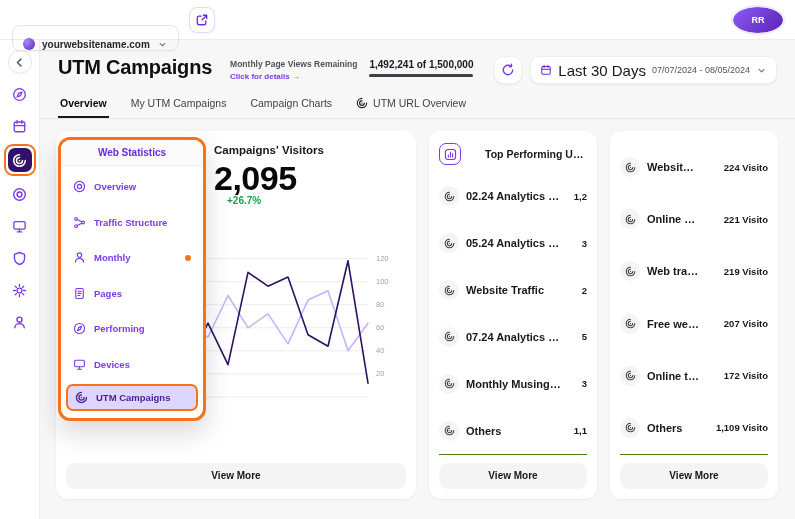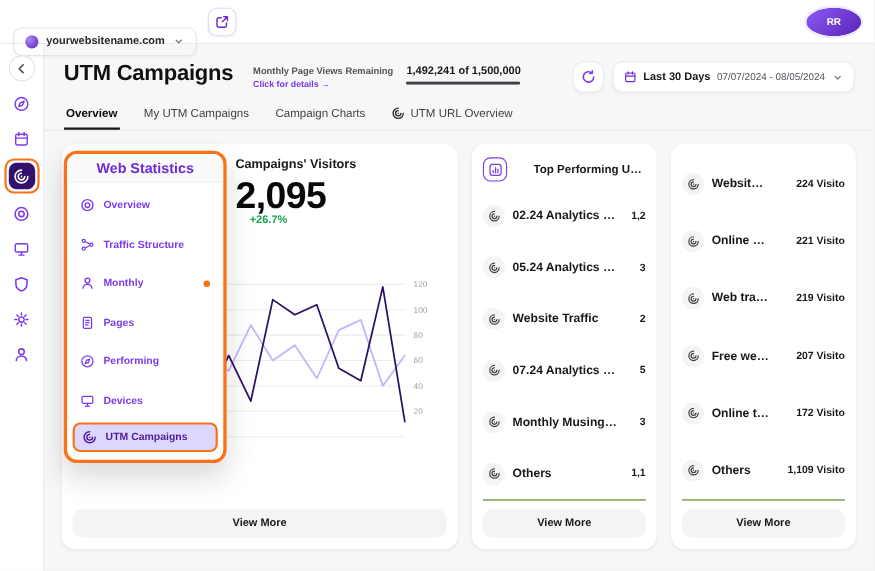--- a/index.html
+++ b/index.html
@@ -4,21 +4,21 @@
 <style>
   * { box-sizing: border-box; margin: 0; padding: 0; }
   html,body { width:795px; height:519px; font-family:"Liberation Sans",sans-serif; background:#fff; overflow:hidden; }
   body { position:relative; box-shadow: inset 0 0 0 1px #e4e4e7; }
 
   
   .ic { width:14px; height:14px; display:block; flex:0 0 auto; }
 
   
   .topbar { height:40px; display:flex; align-items:center; gap:10px; padding:0 12px; background:#fff; border-bottom:1px solid #ececf0; position:relative; z-index:6; }
-  .site-select { display:flex; align-items:center; gap:7px; height:26px; padding:0 10px; border:1px solid #e4e4e7; border-radius:8px; font-size:10px; font-weight:700; color:#27272a; box-shadow:0 1px 2px rgba(0,0,0,.04);margin-top:36px; }
+  .site-select { display:flex; align-items:flex-end; gap:7px; height:26px; padding:0 10px; border:1px solid #e4e4e7; border-radius:8px; font-size:10px; font-weight:700; color:#27272a; box-shadow:0 1px 2px rgba(0,0,0,.04);margin-top:36px; }
   .favicon { width:12px; height:12px; border-radius:50%; background:radial-gradient(circle at 32% 32%, #a78bfa, #5b21b6); }
   .site-select .chev { color:#71717a; width:11px; height:11px; }
   .ext-btn { width:26px; height:26px; border:1px solid #e0d7fb; border-radius:8px; display:flex; align-items:center; justify-content:center; color:#6d28d9; background:#fff; box-shadow:0 1px 2px rgba(0,0,0,.04); }
   .avatar { margin-left:auto; width:50px; height:26px; border-radius:50%; background:linear-gradient(135deg,#8b5cf6,#5b21b6); color:#fff; font-size:9px; font-weight:700; display:flex; align-items:center; justify-content:center; outline:2px solid #ede9fe; }
 
   
   .sidebar { position:absolute; left:0; top:40px; bottom:0; width:40px; background:#fff; border-right:1px solid #ececf0; display:flex; flex-direction:column; align-items:center; padding-top:10px; gap:8px; z-index:5; }
   .nav-icon { width:24px; height:24px; border-radius:50%; display:flex; align-items:center; justify-content:center; color:#7c3aed; }
   .nav-icon .ic { width:15px; height:15px; }
   .nav-icon.back { border:1px solid #e4e4e7; color:#52525b; }
@@ -32,21 +32,21 @@
   .quota { display:flex; gap:12px; margin-top:3px; }
   .q-label { font-size:8.5px; font-weight:600; color:#52525b; }
   .q-link { font-size:8px; font-weight:600; color:#7c3aed; margin-top:3px; cursor:pointer; }
   .q-value { font-size:10px; font-weight:700; color:#18181b; }
   .q-bar { margin-top:4px; height:3px; background:#e4e4e7; border-radius:2px; overflow:hidden; }
   .q-fill { height:100%; background:#3f3f46; }
   .controls { margin-left:auto; display:flex; gap:8px; }
   .refresh-btn { width:28px; height:28px; background:#fff; border:1px solid #efeff2; border-radius:9px; box-shadow:0 1px 2px rgba(0,0,0,.06); color:#7c3aed; display:flex; align-items:center; justify-content:center; }
   .datepicker { height:28px; background:#fff; border:1px solid #efeff2; border-radius:9px; box-shadow:0 1px 2px rgba(0,0,0,.06); display:flex; align-items:center; gap:6px; padding:0 9px; }
   .datepicker .cal { color:#6d28d9; width:12px; height:12px; }
-  .dp-preset { font-size:10px; font-weight:700; color:#18181b; }
+  .dp-preset { font-size:15px; font-weight:400; color:#18181b; }
   .dp-range { font-size:9px; color:#52525b; }
   .datepicker .chev { color:#71717a; width:11px; height:11px; }
 
   
   .tabs { display:flex; gap:20px; padding:0 18px; margin-top:9px; border-bottom:1px solid #e7e7ea; }
   .tab { display:flex; align-items:center; gap:5px; font-size:10.5px; color:#3f3f46; padding:4px 2px 9px; white-space:nowrap; }
   .tab.active { font-weight:700; color:#0a0a0a; box-shadow:inset 0 -2px 0 #18181b; }
   .tab .ic { width:12px; height:12px; color:#27272a; }
 
   
@@ -58,21 +58,21 @@
   .card1 { width:360px; height:368px; position:relative; }
   .c1-title { position:absolute; left:158px; top:13px; font-size:11.5px; font-weight:700; color:#18181b; white-space:nowrap; }
   .c1-value { position:absolute; left:158px; top:28px; font-size:34px; font-weight:700; color:#09090b; letter-spacing:-.5px; }
   .c1-delta { position:absolute; left:171px; top:64px; font-size:10px; font-weight:700; color:#16a34a; }
   .chart { position:absolute; left:12px; top:114px; }
   .x-labels { position:absolute; left:14px; right:14px; top:278px; display:flex; justify-content:space-between; font-size:7.5px; color:#71717a; }
   .card1 .view-more { position:absolute; left:10px; right:10px; bottom:10px; }
 
   
   .menu { position:absolute; left:2px; top:6px; width:148px; height:284px; background:#fff; border:3px solid #f97316; border-radius:12px; box-shadow:0 12px 26px rgba(20,10,40,.16); z-index:3; display:flex; flex-direction:column; overflow:hidden; }
-  .menu-head { height:26px; line-height:26px; text-align:center; background:#fafafa; border-bottom:1px solid #efeff2; color:#6d28d9; font-size:13px; font-weight:700; }
+  .menu-head { height:26px; line-height:26px; text-align:center; background:#fafafa; border-bottom:1px solid #efeff2; color:#6d28d9; font-size:10px; font-weight:700; }
   .menu-items { flex:1; display:flex; flex-direction:column; padding:3px 5px 5px; }
   .menu-item { flex:1; display:flex; align-items:center; gap:8px; padding:0 7px; color:#7c3aed; font-size:9.5px; font-weight:600; border-radius:7px; cursor:pointer; }
   .menu-item .ic { width:13px; height:13px; }
   .menu-item .dot { margin-left:auto; width:6px; height:6px; border-radius:50%; background:#f97316; }
   .menu-item.active { flex:0 0 27px; margin:2px 0; background:#ddd6fe; border:2.5px solid #f97316; color:#4c1d95; font-weight:700; }
 
   
   .side-card { width:168px; height:368px; padding:10px; display:flex; flex-direction:column; overflow:hidden; }
   .sc-head { display:flex; align-items:center; gap:24px; padding:2px 0 8px; }
   .sc-icon { width:22px; height:22px; border:1.6px solid #7c3aed; border-radius:7px; color:#7c3aed; display:flex; align-items:center; justify-content:center; flex:0 0 22px; }

